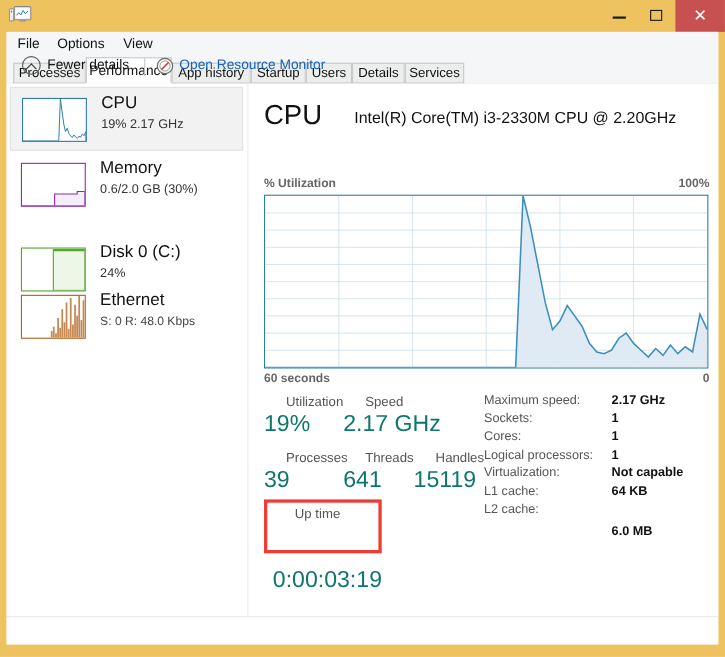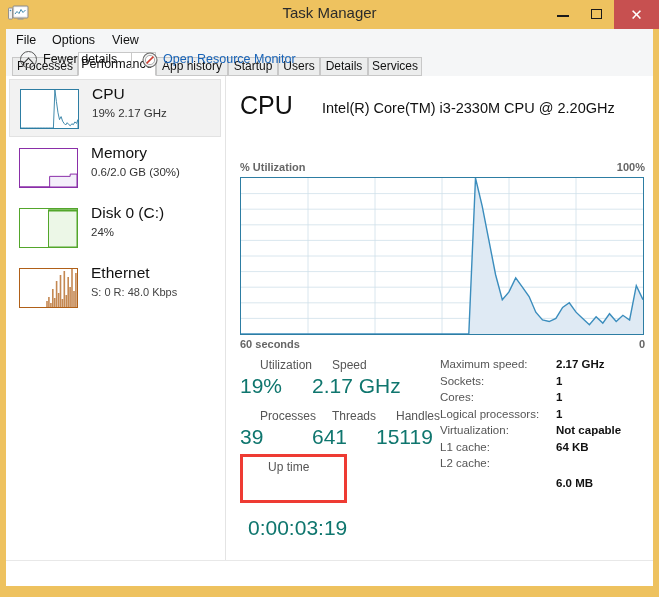--- a/index.html
+++ b/index.html
@@ -197,21 +197,20 @@
     <span class="app-icon">
       <svg width="21" height="20" viewBox="0 0 21 20">
         <rect x="5" y="2" width="15" height="12" rx="1" fill="#f2f2f2" stroke="#8a8a8a" stroke-width="1"></rect>
         <rect x="6.5" y="3.5" width="12" height="8.5" fill="#ffffff"></rect>
         <polyline points="7,10 9,7.5 11,9.5 13,5.5 15,8.5 17.5,6" fill="none" stroke="#2d7da3" stroke-width="0.9"></polyline>
         <rect x="9.5" y="14.2" width="6" height="1.4" fill="#9a9a9a"></rect>
         <rect x="0.5" y="4" width="4" height="11" rx="0.6" fill="#efefef" stroke="#8a8a8a" stroke-width="0.9"></rect>
         <circle cx="2.5" cy="6.5" r="0.8" fill="#3b8dbd"></circle>
       </svg>
     </span>
-    <div class="title-text">Task Manager</div>
 
     <div class="wbtn wbtn-min">
       <span class="glyph-min"></span>
     </div>
     <div class="wbtn wbtn-max">
       <span class="glyph-max"></span>
     </div>
     <div class="wbtn wbtn-close">
       <span class="glyph-close">✕</span>
     </div>
@@ -243,21 +242,21 @@
           <div class="side-name">CPU</div>
           <div class="side-sub">19% 2.17 GHz</div>
         </div>
         <div class="side-item" style="top: 63px;">
           <div class="thumb" style="border: 1px solid rgb(138, 46, 168);"><svg width="57" height="38" viewBox="0 0 57 38">
               <path d="M0,38 L29.64,38 L29.64,27.36 L50.160000000000004,27.36 L50.160000000000004,25.080000000000002 L57,25.080000000000002 L57,38 Z" fill="#f4effa" stroke="#8a2ea8" stroke-width="1"></path>
             </svg></div>
           <div class="side-name">Memory</div>
           <div class="side-sub">0.6/2.0 GB (30%)</div>
         </div>
-        <div class="side-item" style="top: 123px; text-decoration: underline;">
+        <div class="side-item" style="top: 140px; text-decoration: underline;">
           <div class="thumb" style="border: 1px solid rgb(83, 166, 43);"><svg width="57" height="38" viewBox="0 0 57 38">
               <rect x="28.5" y="1" width="28.5" height="37" fill="#ecf7e7" stroke="#53a62b" stroke-width="1"></rect>
               <line x1="28.5" y1="1.5" x2="57" y2="1.5" stroke="#53a62b" stroke-width="2"></line>
             </svg></div>
           <div class="side-name">Disk 0 (C:)</div>
           <div class="side-sub">24%</div>
         </div>
         <div class="side-item" style="top: 183px;">
           <div class="thumb" style="border: 1px solid rgb(176, 96, 24);"><svg width="57" height="38" viewBox="0 0 57 38">
               <rect x="26.2" y="32" width="1.6" height="6" fill="#b06018" opacity="0.75"></rect>

